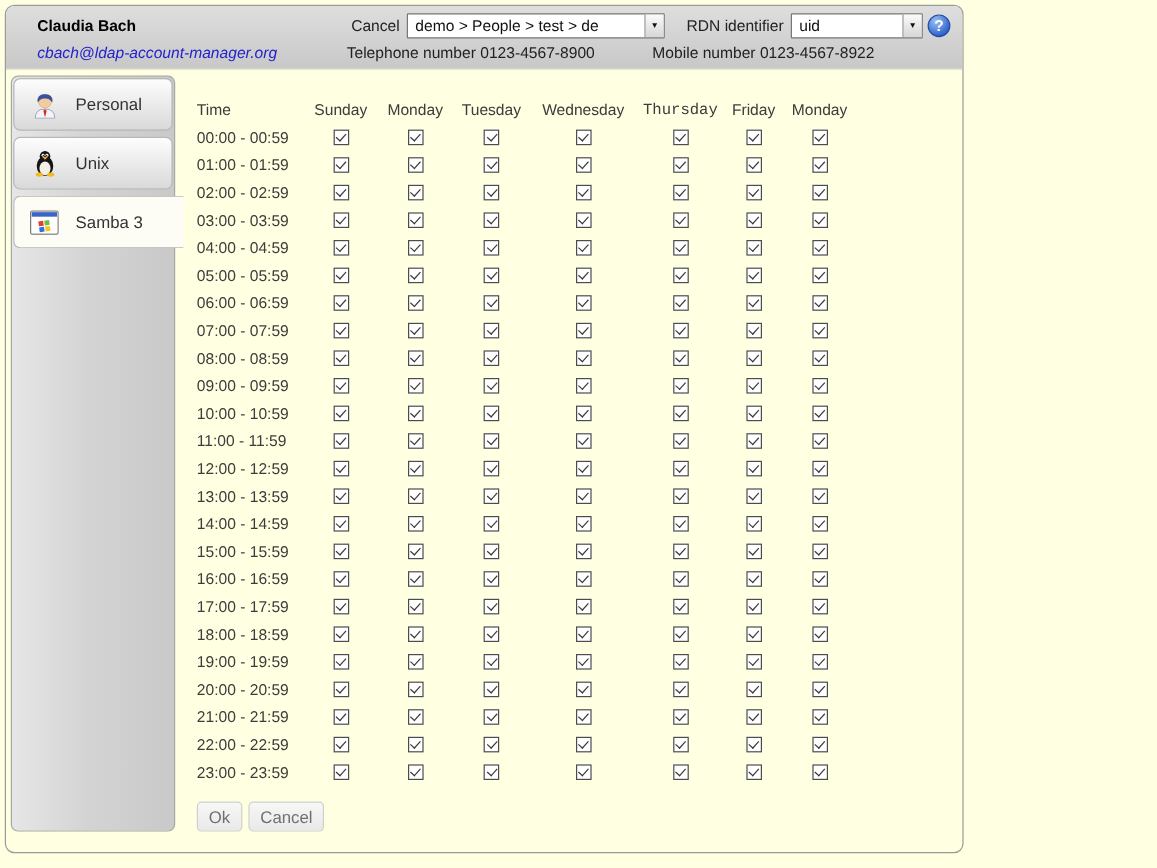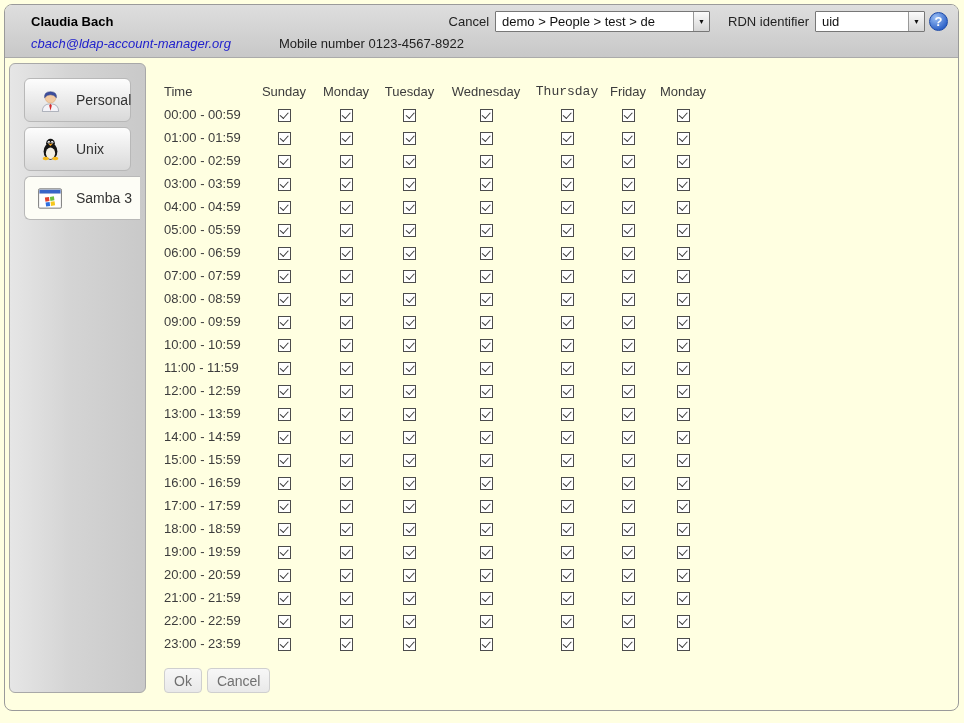--- a/index.html
+++ b/index.html
@@ -7,21 +7,21 @@
   body {
     background:#ffffe1;
     font-family:"Liberation Sans", sans-serif;
     color:#3c3c3c;
     width:964px; height:723px;
     position:relative;
     overflow:hidden;
   }
   .window {
     position:absolute; left:4px; top:4px;
-    width:955px; height:707px;
+    width:799px; height:707px;
     border:1px solid #9a9a9a;
     border-radius:8px;
     background:#ffffe1;
     overflow:visible;
   }
   
   .titlebar {
     height:53px;
     background:linear-gradient(#dedede,#c8c8c8);
     border-bottom:1px solid #aaaaaa;
@@ -71,21 +71,21 @@
   .email-link { color:#2222cc; text-decoration:none; cursor:pointer;font-style:italic; }
   .tel-group { margin-left:58px; white-space:nowrap; }
   .mob-group { margin-left:48px; white-space:nowrap; }
 
   
   .sidebar {
     position:absolute; left:4px; top:58px;
     width:137px; height:630px;
     border:1px solid #a8a8a8; border-radius:6px;
     background:linear-gradient(90deg,#e6e6e6 0%,#d4d4d4 45%,#c9c9c9 100%);
-    padding:14px;
+    padding:1px;
   }
   .tab {
     height:44px; margin-bottom:5px;
     border:1px solid #b8b8b8; border-radius:6px;
     background:linear-gradient(#fdfdfd,#d9d9d9);
     display:flex; align-items:center;
     padding-left:13px; gap:14px;
     cursor:pointer; position:relative;
   }
   .tab.active {
@@ -157,20 +157,21 @@
         <span class="tb-label">RDN identifier</span>
         <span class="selectbox sel-rdn">
           <span class="sel-text">uid</span>
           <span class="sel-arrow">▼</span>
         </span>
         <span class="help-icon">?</span>
       </span>
     </div>
     <div class="tb-row2">
       <a class="email-link">cbach@ldap-account-manager.org</a>
+      <span class="tel-group"><span>Telephone number</span> <span>0123-4567-8900</span></span>
       <span class="mob-group"><span>Mobile number</span> <span>0123-4567-8922</span></span>
     </div>
   </div>
 
   <div class="sidebar">
     <div class="tab">
       <span class="tab-icon">
         <svg width="23" height="23" viewBox="0 0 24 24">
           <path d="M3.5 23.5 Q3.5 15.5 12 15.5 Q20.5 15.5 20.5 23.5 Z" fill="#f3f3f8" stroke="#9aa0ad" stroke-width="0.8"></path>
           <circle cx="12" cy="9" r="5.6" fill="#f3cba3" stroke="#d9a97e" stroke-width="0.6"></circle>

